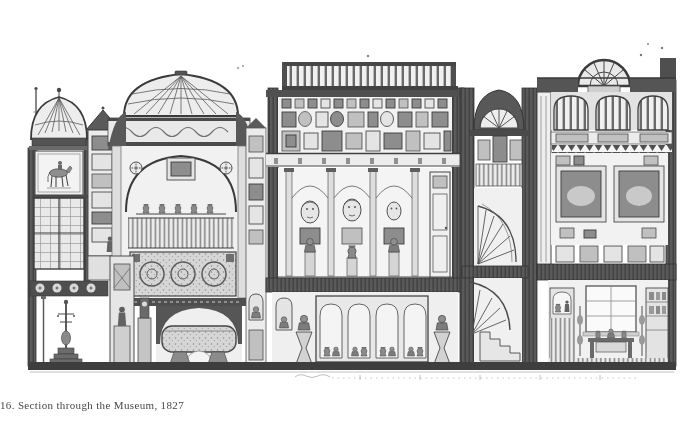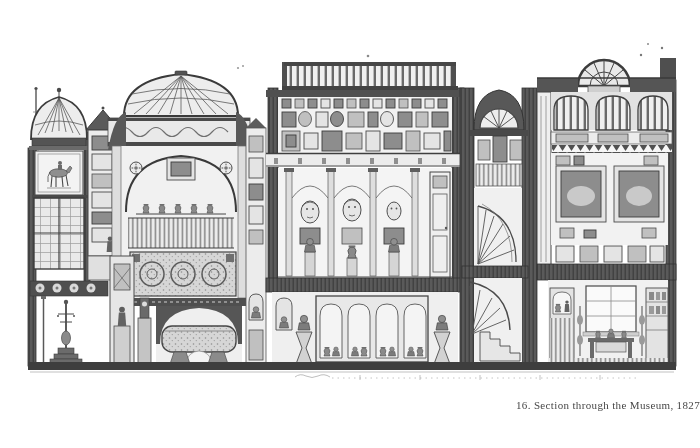--- a/index.html
+++ b/index.html
@@ -1,19 +1,19 @@
 <!DOCTYPE html>
 <html><head>
 <meta charset="utf-8">
 <style>
   html,body{margin:0;padding:0;background:#ffffff;}
   body{width:700px;height:448px;overflow:hidden;font-family:"Liberation Serif",serif;}
   figure#plate{position:relative;width:700px;height:448px;margin:0;background:#ffffff;}
   svg#engraving{position:absolute;top:0;left:0;filter:blur(.35px);}
-  figcaption#cap{position:absolute;left:0;right:0;top:399px;text-align:right;
+  figcaption#cap{position:absolute;left:0;right:0;top:399px;text-align:left;
     font-size:11px;letter-spacing:.35px;color:#474747;filter:blur(.2px);}
   
   .f  {fill:#e4e4e4;stroke:#4b4b4b;stroke-width:.9}
   .fd {fill:#8d8d8d;stroke:#3d3d3d;stroke-width:.9}
   .fm {fill:#c0c0c0;stroke:#4b4b4b;stroke-width:.8}
   .lt {fill:#efefef;stroke:#454545;stroke-width:1}
   .dk {fill:#545454;stroke:#353535;stroke-width:.6}
   .ln {stroke:#474747;stroke-width:1;fill:none}
   .l2 {stroke:#3a3a3a;stroke-width:2;fill:none}
   .s  {stroke:#5a5a5a;stroke-width:.8;fill:none}

